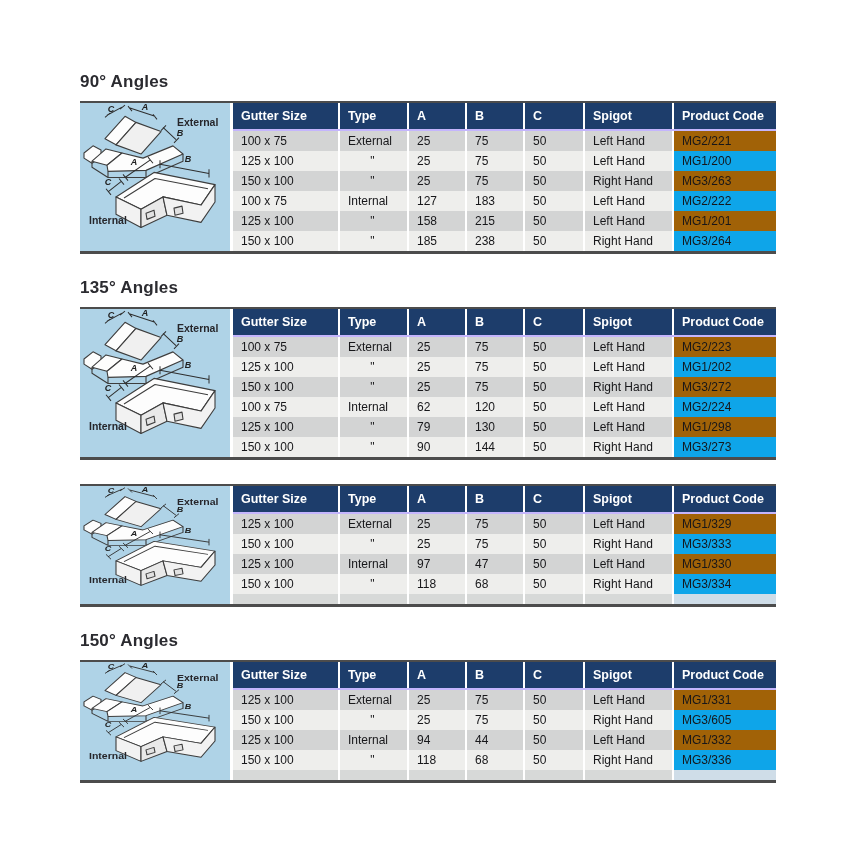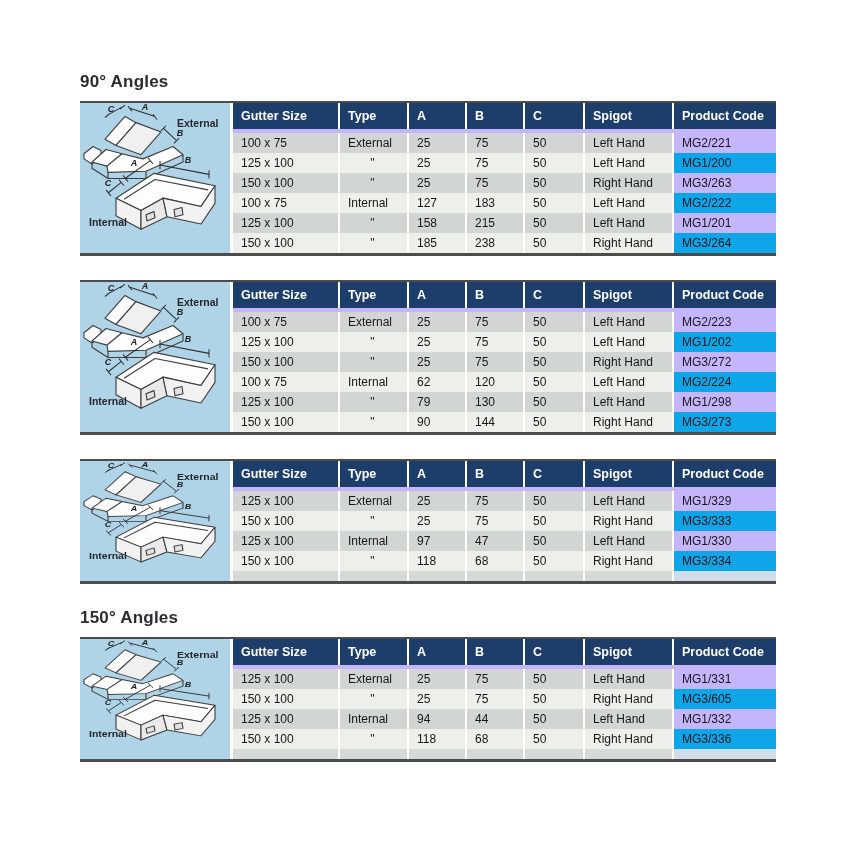--- a/index.html
+++ b/index.html
@@ -4,25 +4,25 @@
 <style>
   html,body{margin:0;padding:0;background:#ffffff;}
   body{width:850px;height:850px;font-family:"Liberation Sans",sans-serif;overflow:hidden;}
   .content{padding:72px 0 8px 80px;}
   .section{margin-bottom:24px;}
   .section-title{font-size:17px;font-weight:bold;color:#2b2b30;margin:0 0 9px 0;letter-spacing:.2px;}
   .block{display:flex;align-items:stretch;width:696px;border-top:2px solid #4c4c4c;border-bottom:3px solid #4c4c4c;box-sizing:border-box;}
   .panel{flex:0 0 150px;width:150px;background:#afd3e7;margin-right:3px;position:relative;}
   .panel svg{position:absolute;left:0;top:0;width:100%;height:100%;}
   table.product-table{border-collapse:collapse;table-layout:fixed;width:543px;}
-  th{background:#1d3d6b;color:#ffffff;font-size:12.5px;font-weight:bold;text-align:left;padding:6px 2px 6px 8px;border-bottom:4px solid #c4b5fd;white-space:nowrap;overflow:hidden;}
+  th{background:#1d3d6b;color:#ffffff;font-size:12.5px;font-weight:bold;text-align:left;padding:6px 2px 6px 8px;border-bottom:2px solid #c4b5fd;white-space:nowrap;overflow:hidden;}
   td{font-size:12px;color:#17171a;padding:3px 2px 3px 8px;height:13.5px;white-space:nowrap;overflow:hidden;}
   th + th, td + td{border-left:2px solid #ffffff;}
   tr.row-dark td{background:#d3d4d4;}
-  tr.row-dark td.product{background:#c4b5fd;}
+  tr.row-dark td.product{background:#a16207;}
   tr.row-light td{background:#eeeeec;}
   tr.row-light td.product{background:#0ea5e9;}
   tr.row-empty td{background:#d7d9d8;height:10px;padding-top:0;padding-bottom:0;}
   tr.row-empty td.product{background:#cfdde8;}
   td.ditto{text-align:center;padding-left:0;}
   .dim-label{font-size:9px;font-weight:bold;font-style:italic;fill:#222222;}
   .fig-label{font-size:10.5px;font-weight:bold;fill:#26262b;}
 </style>
 </head>
 <body>
@@ -147,20 +147,21 @@
               <td>50</td>
               <td>Right Hand</td>
               <td class="product">MG3/264</td>
             </tr>
           </tbody>
       </table>
     </div>
   </div>
 
   <div class="section">
+    <h2 class="section-title">135° Angles</h2>
     <div class="block">
       <div class="panel">
         <svg viewBox="0 0 150 145" preserveAspectRatio="none">
 
           <g stroke="#3d3d3d" stroke-width="1.1" fill="#fdfdfd" stroke-linejoin="round">
             <path d="M4,49 L13,42 L21,46 L21,53 L12,59 L4,54 Z"></path>
             <path d="M25,35 L45,13 L56,19 L36,41 Z"></path>
             <path d="M36,41 L56,19 L81,28 L61,50 Z" fill="#f0f0f0"></path>
             <path d="M12,57 L26,45 L42,49 L27,61 Z"></path>
             <path d="M27,61 L42,49 L63,54 L93,42 L103,50 L66,66 L28,67 Z"></path>

